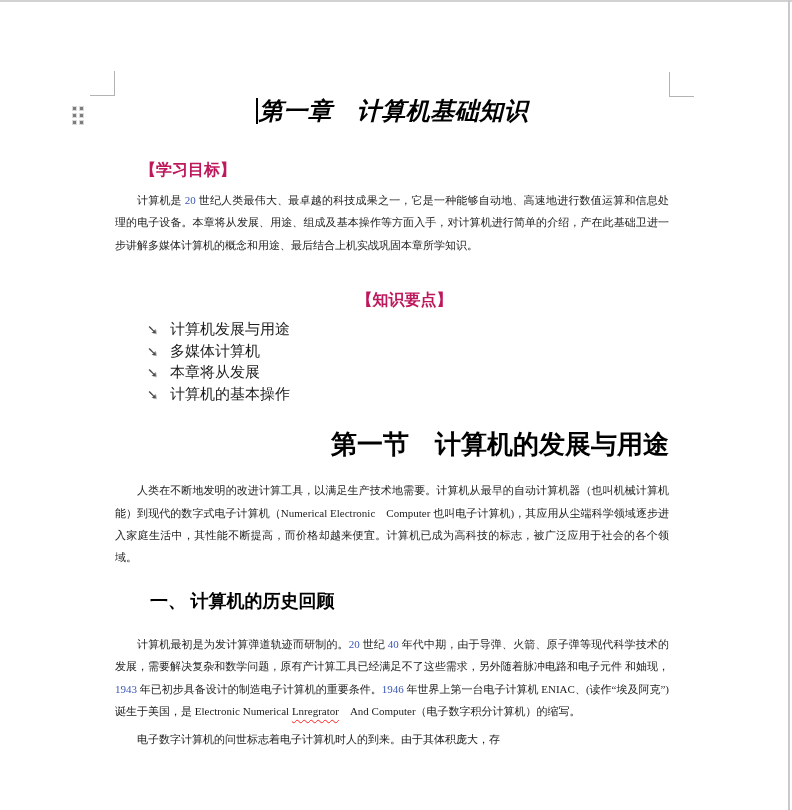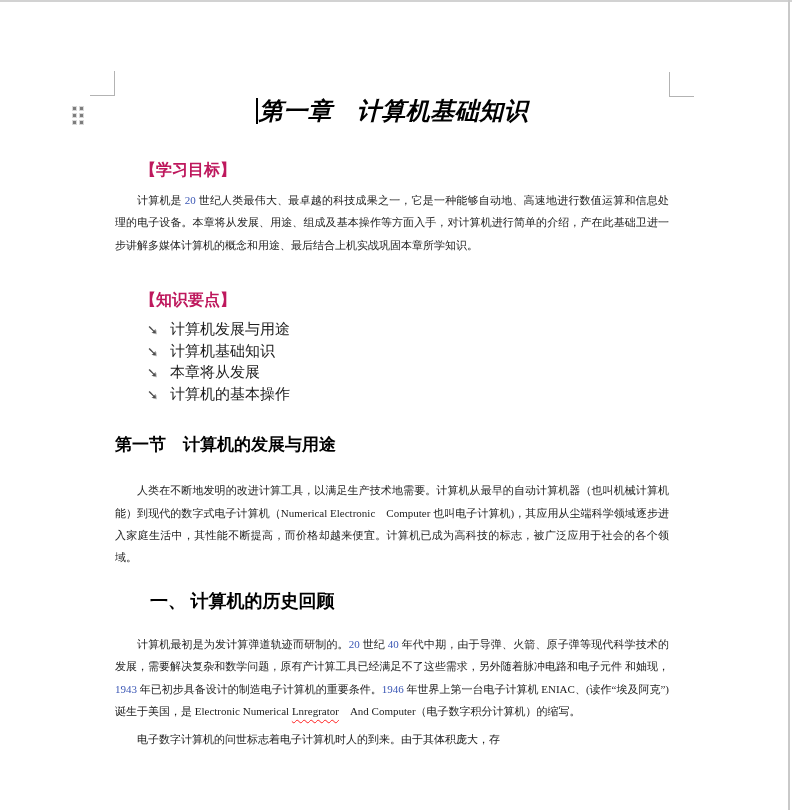--- a/index.html
+++ b/index.html
@@ -32,22 +32,22 @@
     margin:34px 0 0 25px;color:#be185d;}
 
   .para{margin:10px 0 0 0;font-size:11px;line-height:22.4px;
     text-align:justify;text-indent:2em;}
 
   .kp-list{margin-top:10px;padding-left:32px;}
   .kp-item{display:flex;align-items:baseline;line-height:20.5px;font-size:15px;}
   .kp-bullet{width:23px;flex:none;font-size:13px;color:#4f4f4f;
     text-shadow:1px 1px 0 #b9b9b9;font-family:"DejaVu Sans",sans-serif;}
 
-  .section-title{margin:26px 0 0 0;font-size:17px;font-weight:bold;
-    text-align:left;line-height:28px;color:#000;}
+  .section-title{margin:26px 0 0 0;font-size:26px;font-weight:bold;
+    text-align:right;line-height:28px;color:#000;}
   .para-intro{margin-top:20px;font-family:Liberation Serif, serif;}
   .subsection-title{margin:20px 0 0 35px;font-size:18px;font-weight:bold;
     line-height:24px;color:#000;}
   .para-history{margin-top:20px;}
   .para-closing{margin-top:6px;}
 
   .num{color:var(--num-blue,#3b57b5);}
   .sp{text-decoration:underline wavy var(--sp-red,#ff2020) 1px;
     text-decoration-skip-ink:none;text-underline-offset:4px;}
 </style>
@@ -71,30 +71,30 @@
   </div>
 
   <div class="content">
 
     <h1 class="doc-title"><span class="caret"></span><span>第一章　计算机基础知识</span></h1>
 
     <div class="block-label">【学习目标】</div>
 
     <p class="para"><span>计算机是 </span><span class="num">20</span><span> 世纪人类最伟大、最卓越的科技成果之一，它是一种能够自动地、高速地进行数值运算和信息处理的电子设备。本章将从发展、用途、组成及基本操作等方面入手，对计算机进行简单的介绍，产在此基础卫进一步讲解多媒体计算机的概念和用途、最后结合上机实战巩固本章所学知识。</span></p>
 
-    <div class="block-label" style="">【知识要点】</div>
+    <div class="block-label" style="text-align:center;">【知识要点】</div>
 
     <div class="kp-list">
         <div class="kp-item">
           <span class="kp-bullet">➘</span>
           <span>计算机发展与用途</span>
         </div>
         <div class="kp-item">
           <span class="kp-bullet">➘</span>
-          <span>计算机基础知识</span>
+          <span>多媒体计算机</span>
         </div>
         <div class="kp-item">
           <span class="kp-bullet">➘</span>
           <span>本章将从发展</span>
         </div>
         <div class="kp-item">
           <span class="kp-bullet">➘</span>
           <span>计算机的基本操作</span>
         </div>
       </div>

